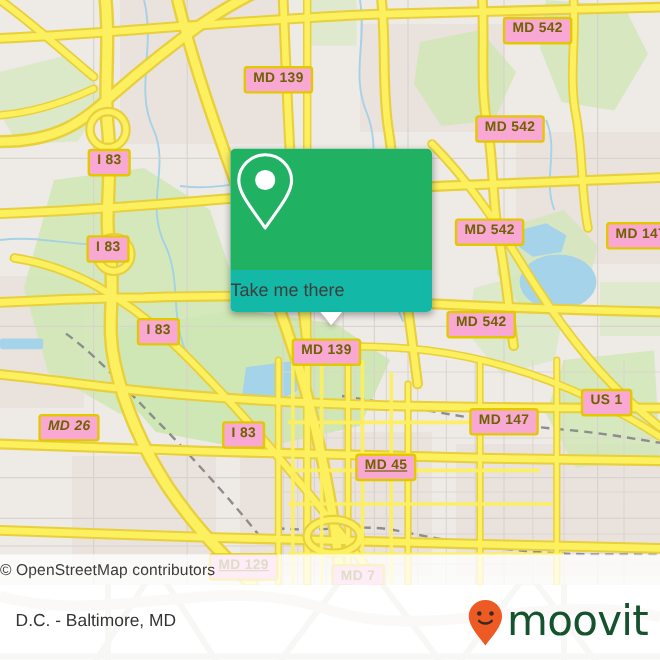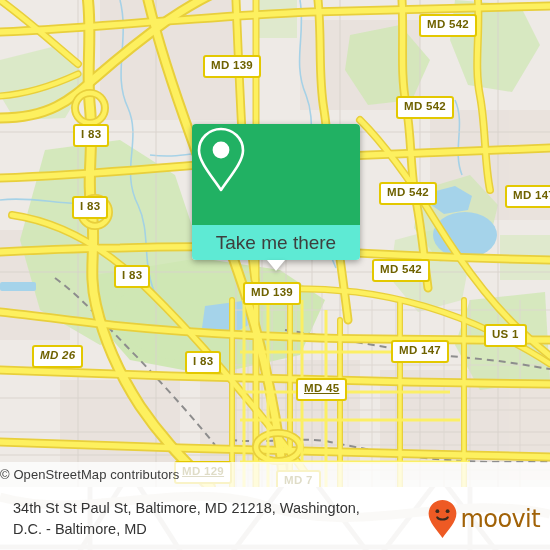--- a/index.html
+++ b/index.html
@@ -13,21 +13,21 @@
   
   #map{
     position:absolute;left:0;top:0;width:550px;height:487px;overflow:hidden;
     background:#ece6e1;
   }
   #map svg{position:absolute;left:0;top:0;display:block;}
 
   
   .shield{
     position:absolute;
-    background:#ffffff;
+    background:#f9a8d4;
     border:2px solid #e3c800;
     border-radius:3px;
     color:#6f6200;
     font-size:11.5px;
     font-weight:bold;
     letter-spacing:.3px;
     line-height:1;
     padding:3px 6px 4px 6px;
     white-space:nowrap;
     font-family:"Liberation Sans", sans-serif;
@@ -44,25 +44,25 @@
   }
   #callout-head{
     background:#21b163;
     height:101px;
     border-radius:4px 4px 0 0;
     display:flex;align-items:center;justify-content:center;
   }
   #callout-head svg{display:block;}
   #callout-foot{
     height:35px;
-    background:#5eead4;
+    background:#14b8a6;
     border-radius:0 0 4px 4px;
-    display:flex;align-items:center;justify-content:center;
+    display:flex;align-items:center;
     color:#3e3e3e;
-    font-size:19px;
+    font-size:15px;
     position:relative;
   }
   #callout-tail{
     position:absolute;left:50%;top:136px;margin-left:-9px;
     width:0;height:0;
     border-left:9px solid transparent;
     border-right:9px solid transparent;
     border-top:11px solid #fff;
     filter:drop-shadow(0 2px 2px rgba(0,0,0,.25));
   }
@@ -89,21 +89,21 @@
     height:63px;padding:0 10px 0 13px;box-sizing:border-box;
   }
   #footer-text{
     color:#333333;
     font-size:14.5px;
     line-height:21px;
     max-width:400px;
   }
   #moovit-logo{display:flex;align-items:center;gap:2px;flex:0 0 auto;}
   #moovit-wordmark{
-    font-size:24px;color:#a16207;letter-spacing:-.6px;
+    font-size:35px;color:#14532d;letter-spacing:-.6px;
     font-family:"DejaVu Sans", sans-serif;font-weight:400;
     line-height:1;margin-left:1px;
   }
 </style>
 </head>
 <body>
 
 <div id="root">
 
   <div id="map">
@@ -325,21 +325,20 @@
         <path d="M90 0 L90 130"></path>
         <path d="M470 0 L470 130"></path>
       </g>
       <g stroke="#f6f4f0" stroke-width="9" fill="none">
         <path d="M0 45 C90 70 180 25 270 55 C360 85 450 40 550 62"></path>
       </g>
     </svg>
 
     <div id="footer-inner">
       <div id="footer-text">
-        <div>34th St St Paul St, Baltimore, MD 21218, Washington,</div>
         <div>D.C. - Baltimore, MD</div>
       </div>
       <div id="moovit-logo">
         <svg width="31" height="40" viewBox="0 0 31 40">
           <path d="M15.5 1 C7.8 1 1.6 7.1 1.6 14.6 C1.6 23 10 31.5 15.5 39 C21 31.5 29.4 23 29.4 14.6 C29.4 7.1 23.2 1 15.5 1 Z" fill="#ee5a24"></path>
           <circle cx="10.4" cy="12.2" r="1.9" fill="#3a2a1e"></circle>
           <circle cx="20.6" cy="12.2" r="1.9" fill="#3a2a1e"></circle>
           <path d="M10.2 18.4 C12.2 21.3 18.8 21.3 20.8 18.4" fill="none" stroke="#3a2a1e" stroke-width="2" stroke-linecap="round"></path>
         </svg>
         <span id="moovit-wordmark">moovit</span>

